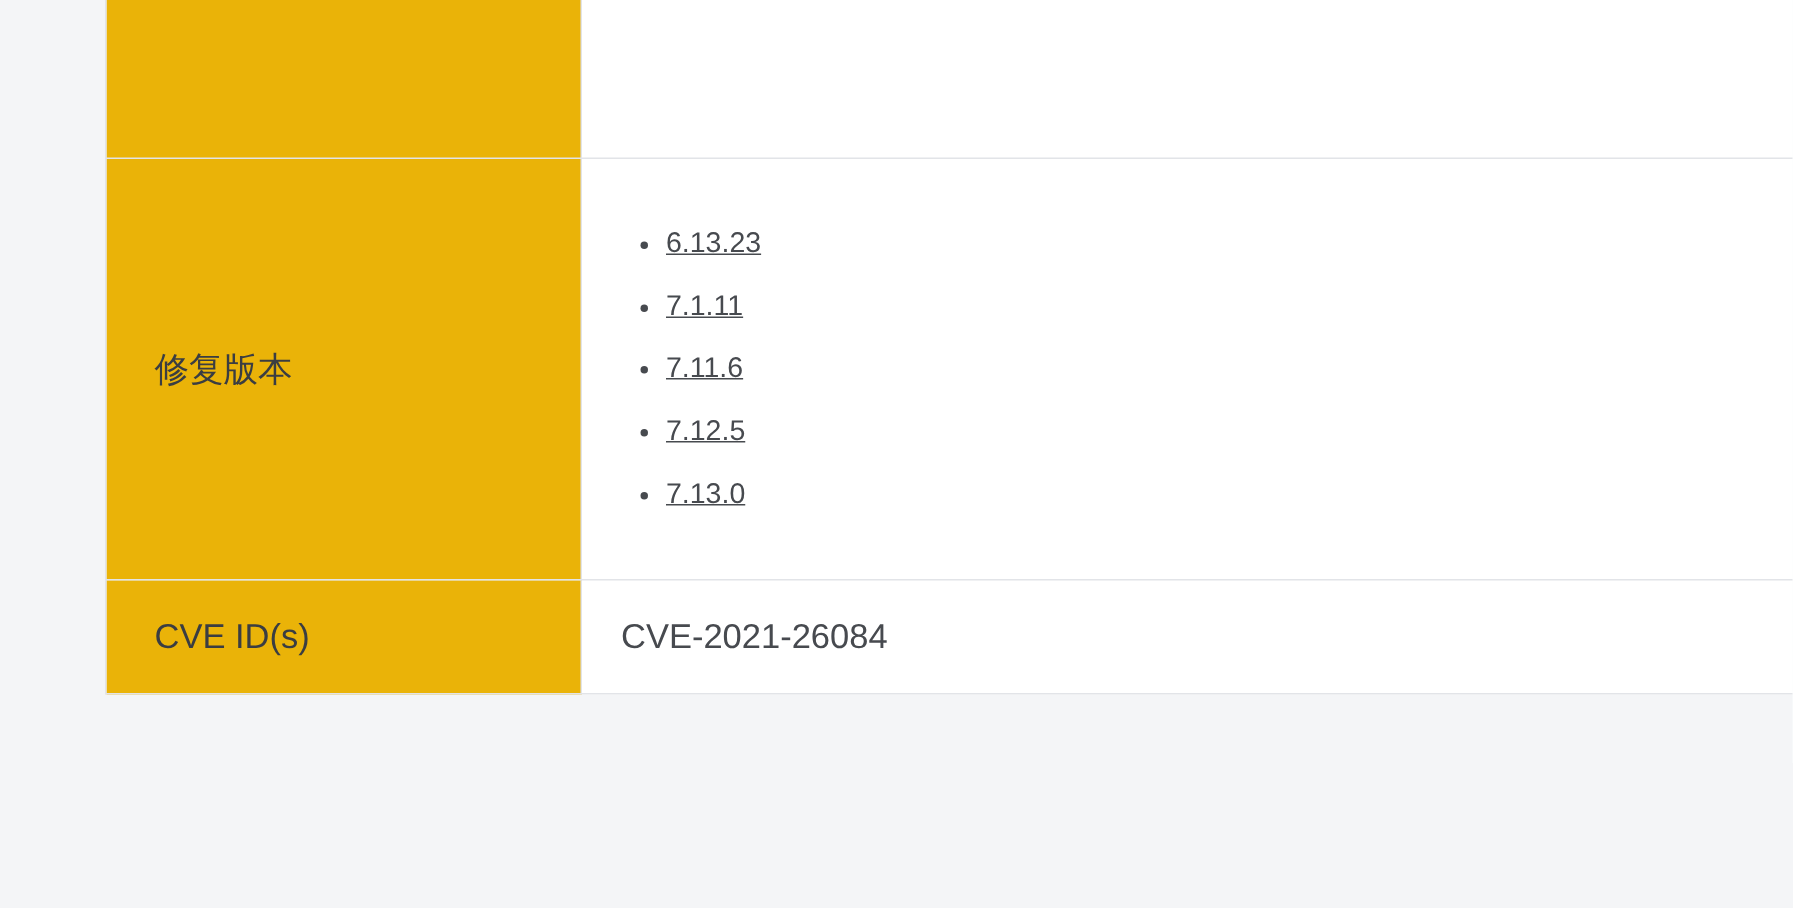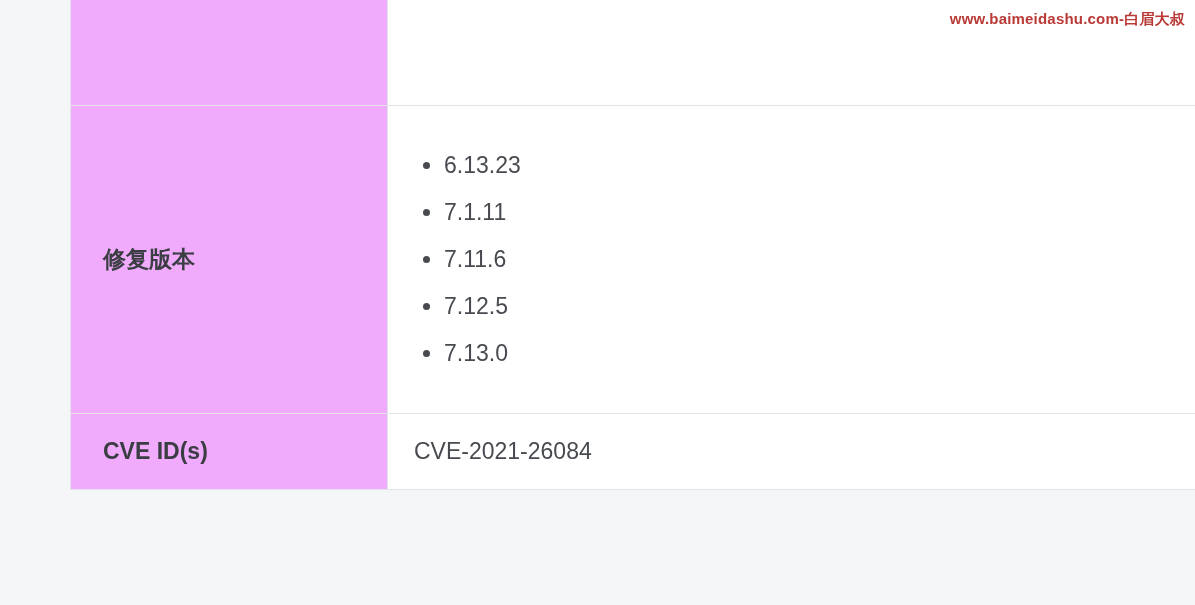--- a/index.html
+++ b/index.html
@@ -36,62 +36,60 @@
   }
   col.col-label { width: 317px; }
   col.col-value { width: auto; }
   td {
     border: 1px solid #e2e4e8;
     vertical-align: middle;
     font-size: 23px;
     line-height: 1.35;
   }
   td.label {
-    background: #f0abfc;
+    background: #eab308;
     color: #3a3d42;
-    font-weight: 700;
+    font-weight: 400;
     padding: 22px 20px 22px 32px;
   }
   td.value {
     background: #ffffff;
     color: #474a4f;
     padding: 22px 20px 22px 26px;
   }
   ul.vlist {
     margin: 14px 0 14px 30px;
     padding: 0;
   }
   ul.vlist li {
     list-style: disc;
     margin: 0;
     padding: 8px 0;
-    font-size: 23px;
+    font-size: 19px;
+    text-decoration: underline;
   }
   .before-frag b { font-weight: 700; }
   .watermark {
     position: absolute;
     top: 10px;
     right: 10px;
     font-size: 15px;
     font-weight: 700;
     color: #b93a36;
     font-family: Arial, sans-serif;
     letter-spacing: 0.2px;
     z-index: 10;
     white-space: nowrap;
   }
 </style>
 </head>
 <body>
 
 <div class="page">
 
-  <div class="watermark">
-    <span>www.baimeidashu.com</span><span>-</span><span>白眉大叔</span>
-  </div>
 
   <div class="card">
     <table>
       <colgroup>
         <col class="col-label">
         <col class="col-value">
       </colgroup>
       <tbody>
 
         <tr>

